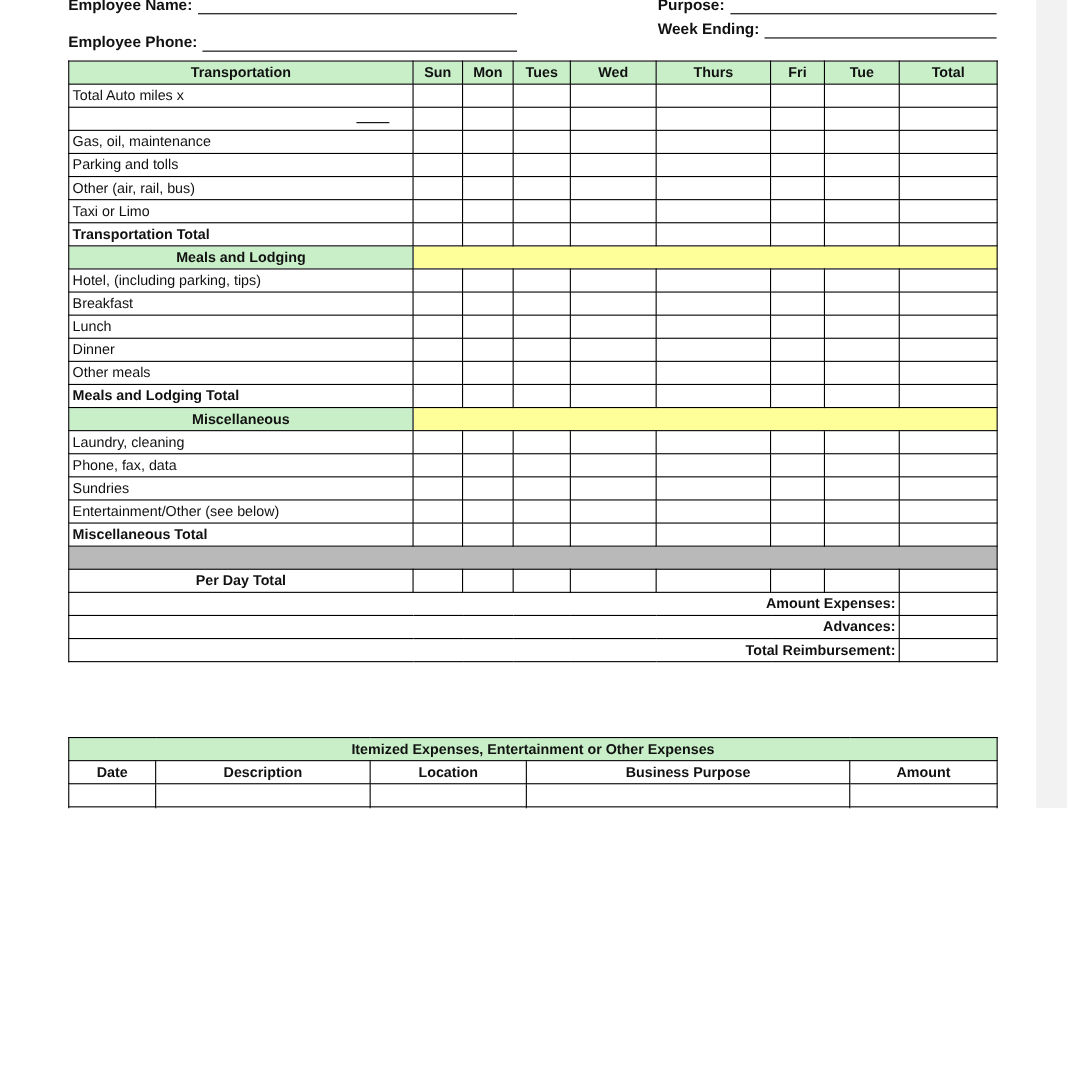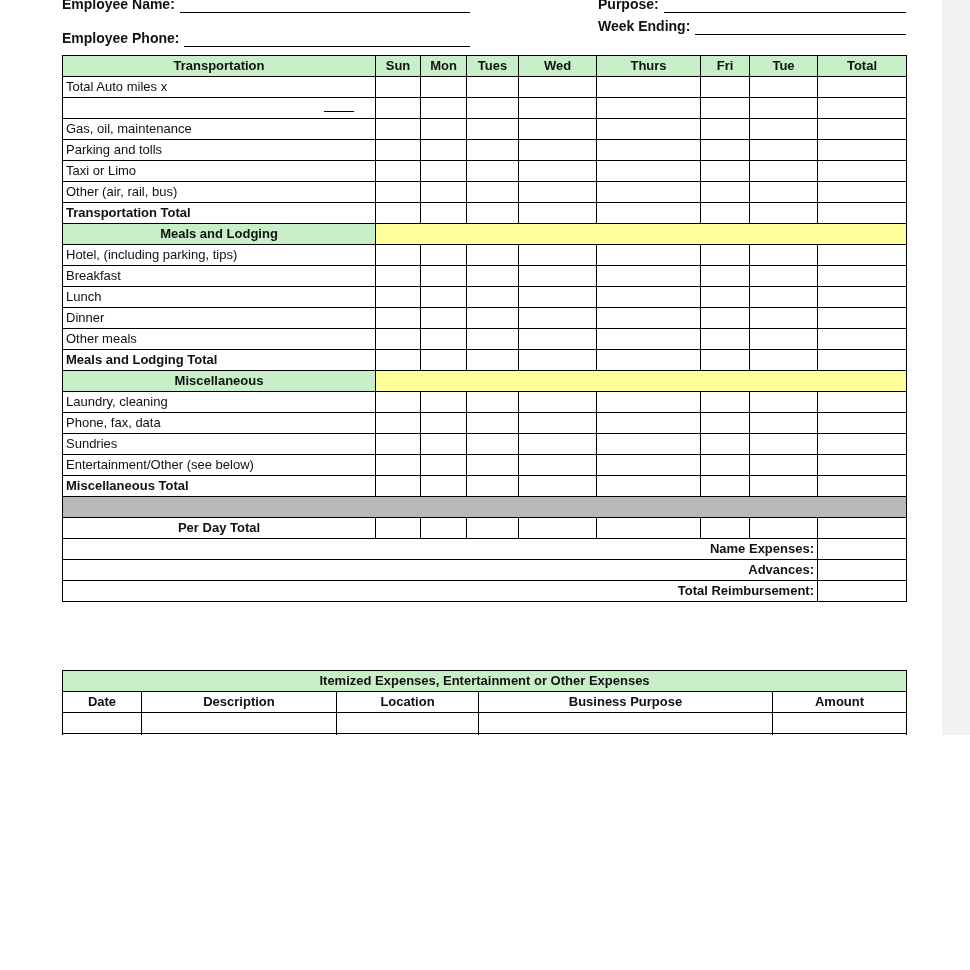--- a/index.html
+++ b/index.html
@@ -128,32 +128,32 @@
           <td class="val-cell"></td>
           <td class="val-cell"></td>
           <td class="val-cell"></td>
           <td class="val-cell"></td>
           <td class="val-cell"></td>
           <td class="val-cell"></td>
           <td class="val-cell"></td>
           <td class="val-cell"></td>
         </tr>
         <tr>
+          <td class="label-cell">Other (air, rail, bus)</td>
+          <td class="val-cell"></td>
+          <td class="val-cell"></td>
+          <td class="val-cell"></td>
+          <td class="val-cell"></td>
+          <td class="val-cell"></td>
+          <td class="val-cell"></td>
+          <td class="val-cell"></td>
+          <td class="val-cell"></td>
+        </tr>
+        <tr>
           <td class="label-cell">Taxi or Limo</td>
-          <td class="val-cell"></td>
-          <td class="val-cell"></td>
-          <td class="val-cell"></td>
-          <td class="val-cell"></td>
-          <td class="val-cell"></td>
-          <td class="val-cell"></td>
-          <td class="val-cell"></td>
-          <td class="val-cell"></td>
-        </tr>
-        <tr>
-          <td class="label-cell">Other (air, rail, bus)</td>
           <td class="val-cell"></td>
           <td class="val-cell"></td>
           <td class="val-cell"></td>
           <td class="val-cell"></td>
           <td class="val-cell"></td>
           <td class="val-cell"></td>
           <td class="val-cell"></td>
           <td class="val-cell"></td>
         </tr>
         <tr>
@@ -304,21 +304,21 @@
           <td class="val-cell"></td>
           <td class="val-cell"></td>
           <td class="val-cell"></td>
           <td class="val-cell"></td>
           <td class="val-cell"></td>
           <td class="val-cell"></td>
           <td class="val-cell"></td>
           <td class="val-cell"></td>
         </tr>
         <tr>
-          <td class="summary-label" colspan="8">Name Expenses:</td>
+          <td class="summary-label" colspan="8">Amount Expenses:</td>
           <td class="val-cell"></td>
         </tr>
         <tr>
           <td class="summary-label" colspan="8">Advances:</td>
           <td class="val-cell"></td>
         </tr>
         <tr>
           <td class="summary-label" colspan="8">Total Reimbursement:</td>
           <td class="val-cell"></td>
         </tr>

